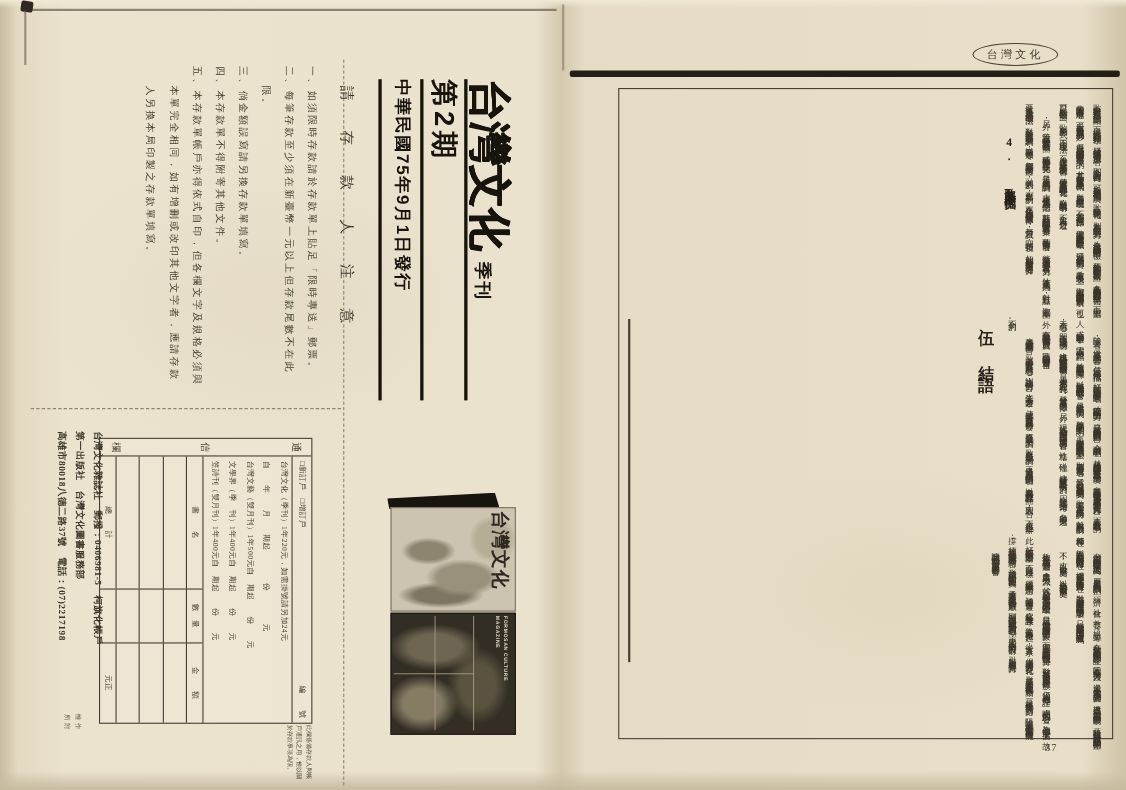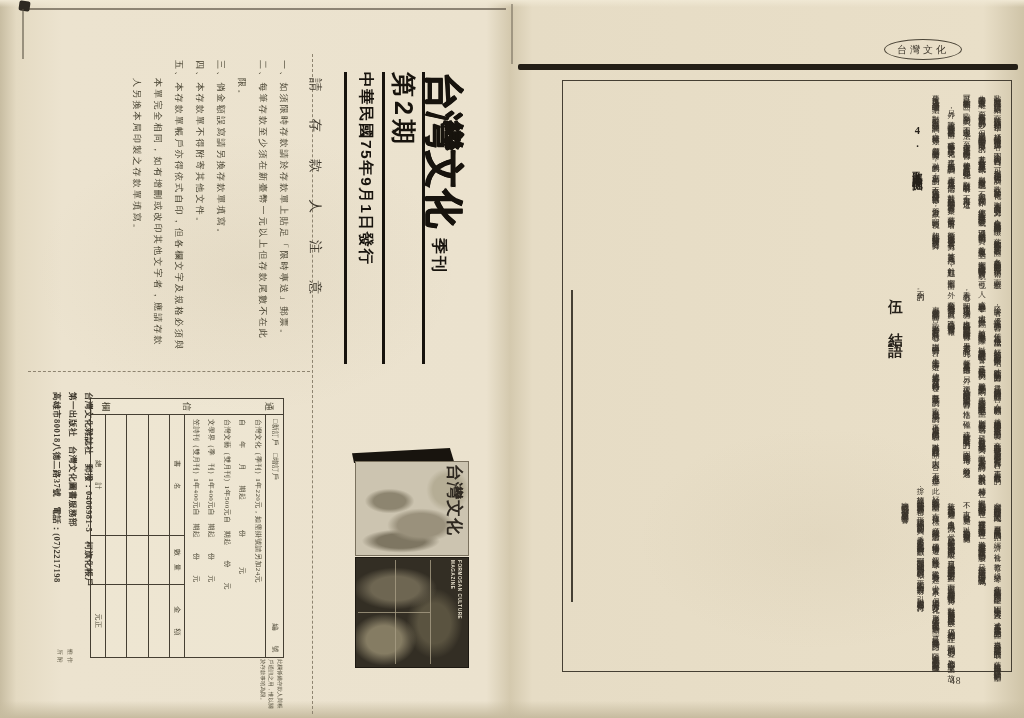--- a/index.html
+++ b/index.html
@@ -232,15 +232,15 @@
       <div class="h5head">伍、結語</div>
     </div>
     <div class="vband" id="band3">
       <p class="indent">台灣鄉土歌曲的存續取決於土地人民、歷史發展所內涵的政治、經濟、社會、教育、娛樂等，在往昔鄉土歌曲中得到許多印証，唯因外來勢力入侵，造成本土文化發展上的變異，導致今日台灣鄉土歌曲的衰敗。舊時祖先篳路藍縷以啓山林的拓墾精神何在？樂觀進取刻苦耐勞的性格何在？樸實和平凝於生活的情趣又何在？難道台灣鄉土歌曲當真是時代的遺腹子，只能停留在傳統的泡沫中邁向破滅嗎？</p>
       <p class="indent">不！人可以改寫歷史。以生命力的發揚改寫歷史。</p>
       <p class="indent">數十年來台灣社會的變遷，農業人口大減，代之而起的是近千萬勞工與廣大的中產階級，這是日後台灣鄉土歌曲訴求的主要對象；而鄉土歌曲一貫的社會關懷也須堅持，對貧窮孤寡的下層民眾與少數民族，仍須為他們作見証，唱出他們的心聲，為他們爭取支援。故此，好的鄉土歌曲必須出頭，而欲達目標，必須擺除政治禁忌、通暢傳播管道、化解社會誤導，從歌曲本身做起，從方言入手，倡導優美的方言文化，形成厚實的本土文化復興運動！這是一條既彎又長的路，險阻重重非熱心鄉土歌曲者所能獨撐；故須與其他藝術或非藝術界結合，形成環環相扣的文藝復興，秉承著對本土文化的熱愛與貢獻，則可拋開政治或其他勢力猜忌的包袱，更能因生命力的投射，引起廣大迴響與支持。</p>
       <p class="indent">讓我們共同期待台灣本土新聲的發音！</p>
     </div>
   </div>
   <div class="abs" id="sec5-rule"></div>
-  <div class="abs" id="page-num">48</div>
+  <div class="abs" id="page-num">37</div>
 
 </div>
 
 </body></html>

